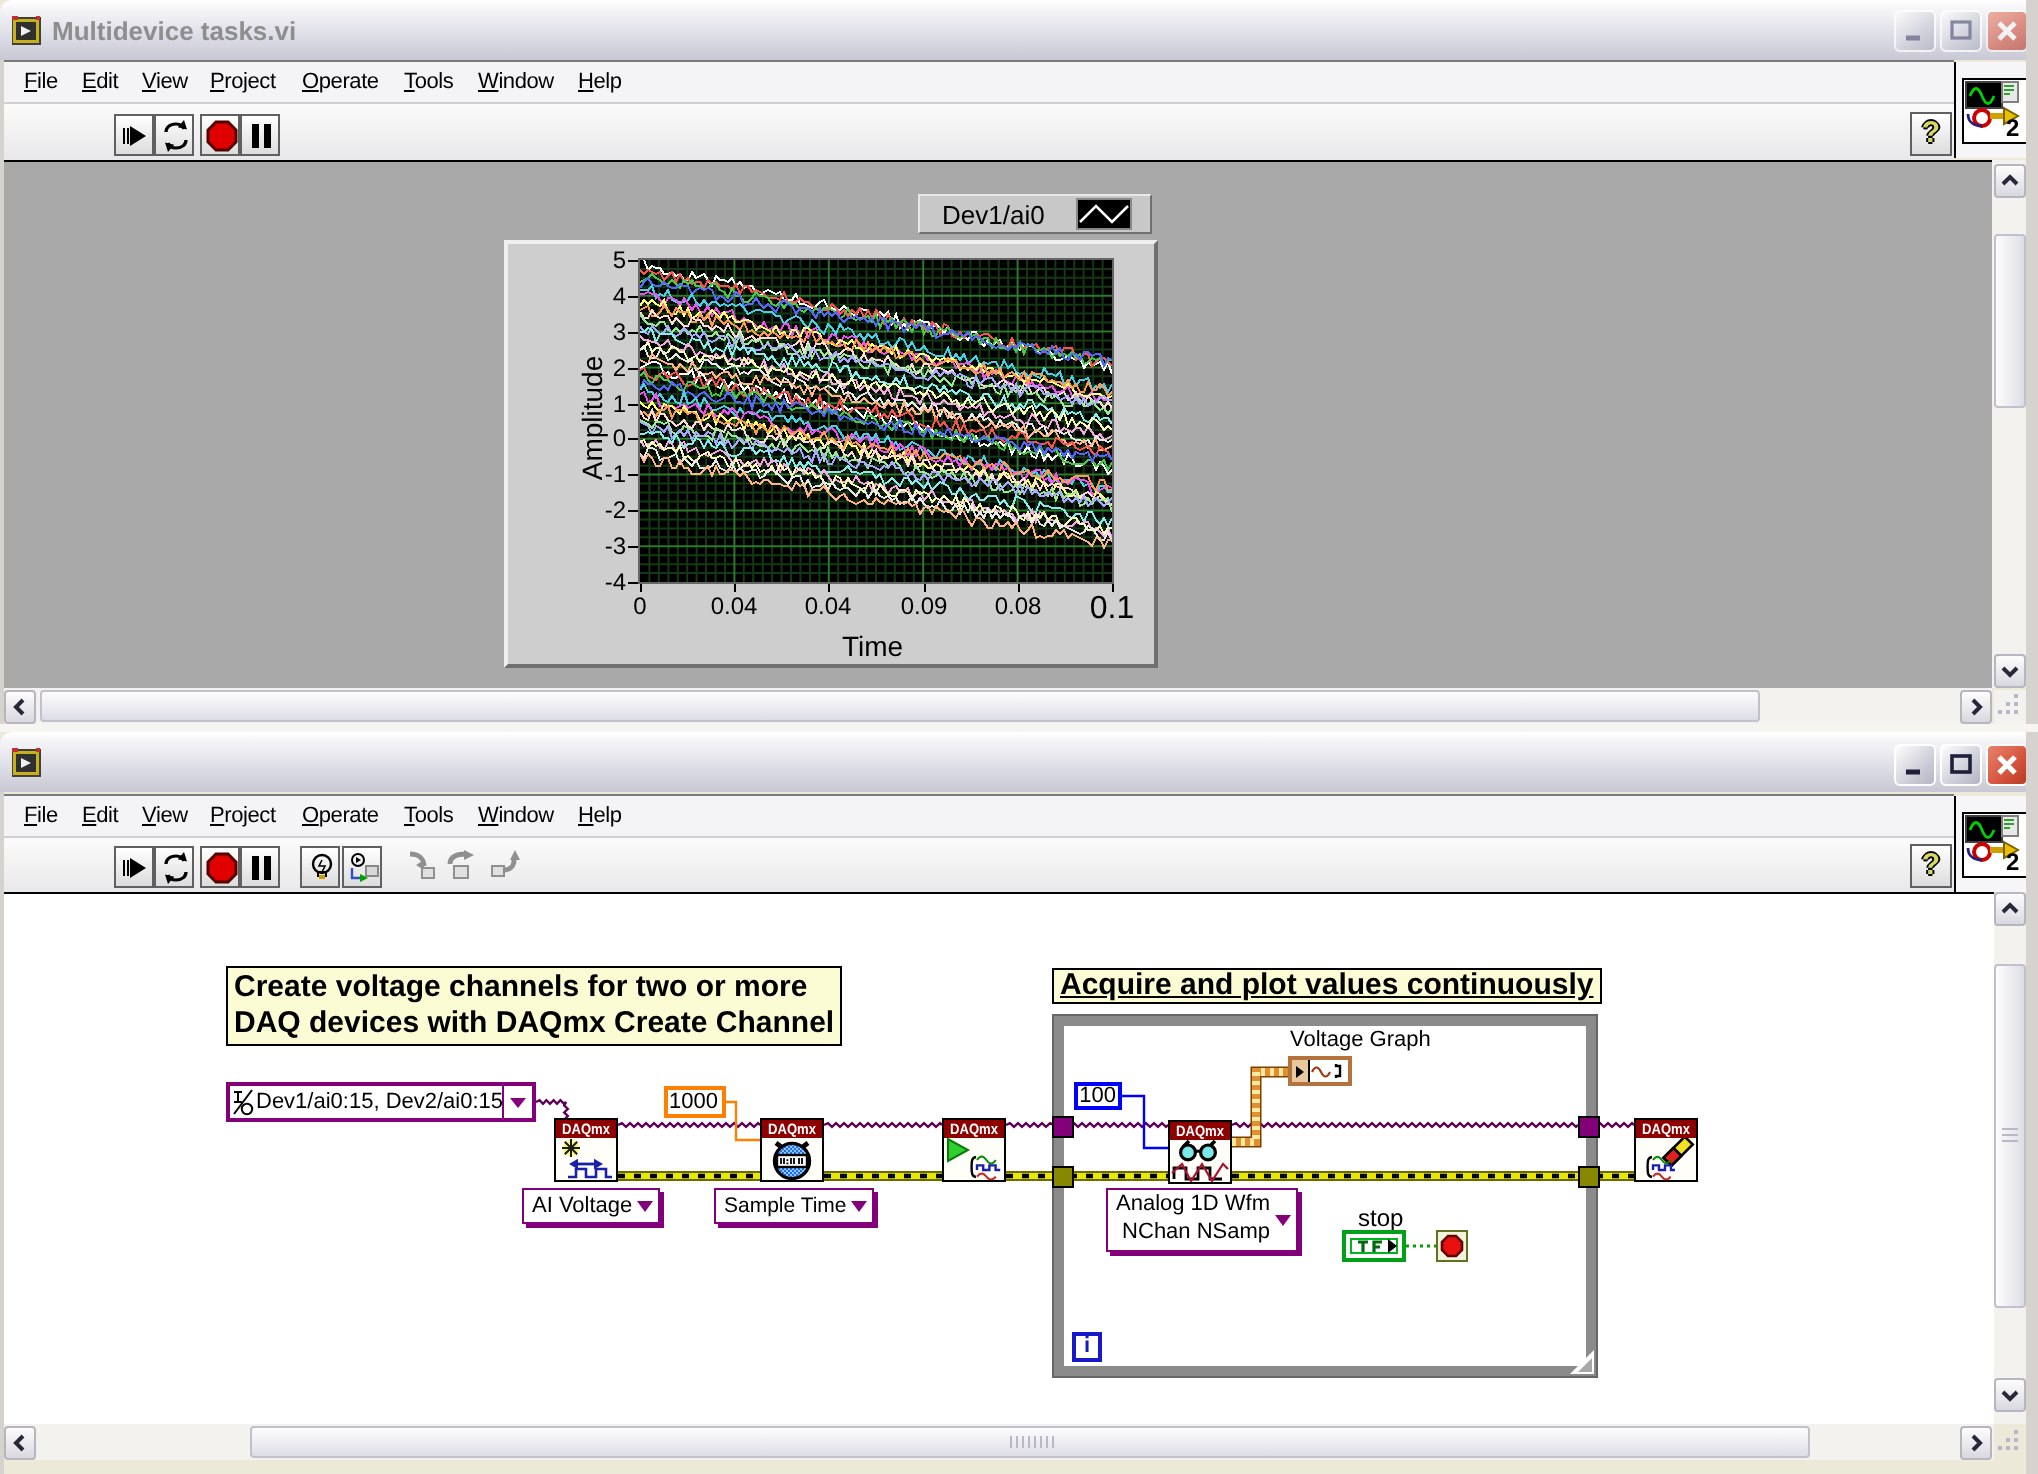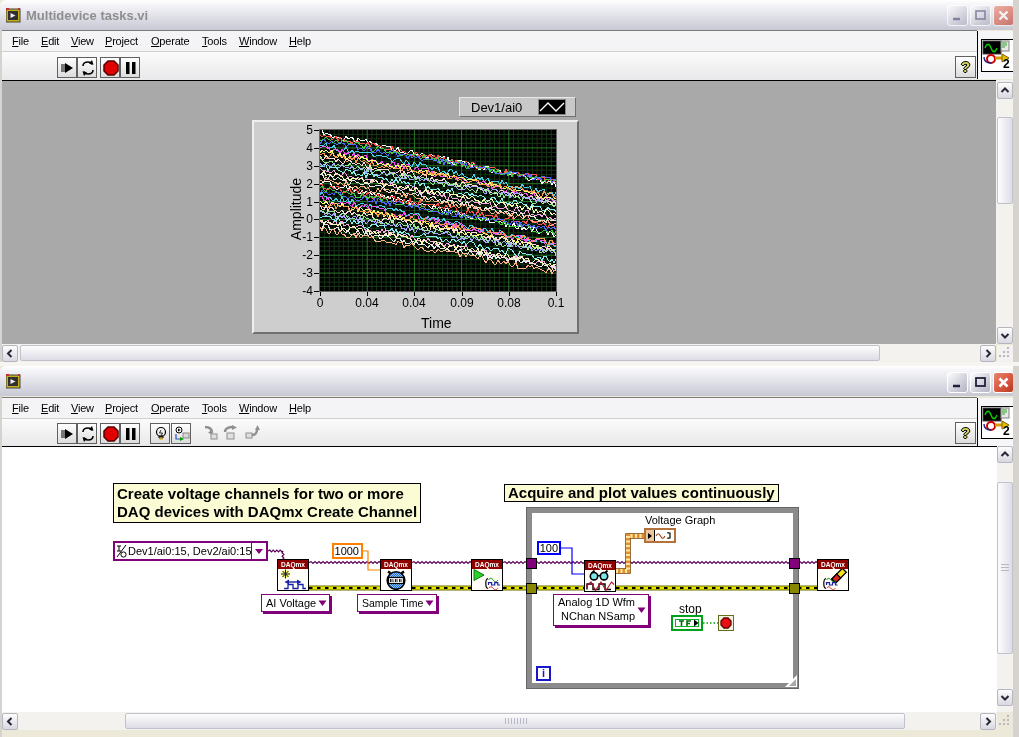--- a/index.html
+++ b/index.html
@@ -193,21 +193,21 @@
   <div class="abs" style="left:300px;top:296px;width:40px;text-align:center;font-size:12px;color:#000;">0</div>
 <div class="abs" style="left:320px;top:292px;width:1px;height:4px;background:#000;"></div>
 <div class="abs" style="left:347px;top:296px;width:40px;text-align:center;font-size:12px;color:#000;">0.04</div>
 <div class="abs" style="left:367px;top:292px;width:1px;height:4px;background:#000;"></div>
 <div class="abs" style="left:394px;top:296px;width:40px;text-align:center;font-size:12px;color:#000;">0.04</div>
 <div class="abs" style="left:414px;top:292px;width:1px;height:4px;background:#000;"></div>
 <div class="abs" style="left:442px;top:296px;width:40px;text-align:center;font-size:12px;color:#000;">0.09</div>
 <div class="abs" style="left:462px;top:292px;width:1px;height:4px;background:#000;"></div>
 <div class="abs" style="left:489px;top:296px;width:40px;text-align:center;font-size:12px;color:#000;">0.08</div>
 <div class="abs" style="left:509px;top:292px;width:1px;height:4px;background:#000;"></div>
-<div class="abs" style="left:536px;top:296px;width:40px;text-align:center;font-size:12px;color:#000;">0.1</div>
+<div class="abs" style="left:536px;top:296px;width:40px;text-align:center;font-size:16px;color:#000;">0.1</div>
 <div class="abs" style="left:556px;top:292px;width:1px;height:4px;background:#000;"></div>
   <div class="abs" style="left:421px;top:315px;font-size:14px;color:#000;">Time</div>
   <div class="abs" style="left:288px;top:265px;width:112px;text-align:center;font-size:14px;color:#000;
        transform:rotate(-90deg);transform-origin:0 0;">Amplitude</div>
 
   <div class="abs sb" style="left:2px;top:344px;width:994px;height:18px;"></div>
   <div class="sbtn" style="left:2px;top:345px;"><svg width="14" height="15">
         <path d="M8.5 4l-3.5 3.5 3.5 3.5" stroke="#282838" stroke-width="2" fill="none"></path>
       </svg></div>
   <div class="sthumbh" style="left:20px;top:345px;width:860px;height:16px;"></div>
@@ -371,21 +371,21 @@
   <div class="abs" style="left:1001px;top:198px;width:8px;height:8px;
        background:repeating-linear-gradient(#b8b8c8 0 1px,transparent 1px 3px);"></div>
   <div class="sbtn" style="left:997px;top:323px;"><svg width="14" height="15">
         <path d="M3.5 6l3.5 3.5 3.5-3.5" stroke="#282838" stroke-width="2" fill="none"></path>
       </svg></div>
   <div class="abs" style="left:1013px;top:0px;width:6px;height:371px;background:#d6d3ce;"></div>
   <div class="abs" style="left:0;top:30px;width:2px;height:341px;background:#d6d3ce;"></div>
 </div>
 
 <div class="abs comment" style="left:113px;top:483px;">Create voltage channels for two or more<br>DAQ devices with DAQmx Create Channel</div>
-<div class="abs comment" style="left:504px;top:484px;line-height:14px;">Acquire and plot values continuously</div>
+<div class="abs comment" style="left:526px;top:484px;line-height:14px;text-decoration:underline;">Acquire and plot values continuously</div>
 
 <div class="abs" style="left:527px;top:508px;width:271px;height:180px;border:5px solid #8b8b8b;box-sizing:border-box;box-shadow:0 0 0 1px #666;"></div>
 <svg class="abs" style="left:785px;top:675px;" width="13" height="13">
     <path d="M12 0 L12 12 L0 12 Z" fill="#fff"></path>
     <path d="M11 4 L11 11 L4 11 Z" fill="#a8a8a8"></path>
   </svg>
 
 <svg class="abs" style="left:0;top:440px;" width="1019" height="260" id="wires">
 <path d="M309 122.5L311.0 121.6L313.0 123.4L315.0 121.6L317.0 123.4L319.0 121.6L321.0 123.4L323.0 121.6L325.0 123.4L327.0 121.6L329.0 123.4L331.0 121.6L333.0 123.4L335.0 121.6L337.0 123.4L339.0 121.6L341.0 123.4L343.0 121.6L345.0 123.4L347.0 121.6L349.0 123.4L351.0 121.6L353.0 123.4L355.0 121.6L357.0 123.4L359.0 121.6L361.0 123.4L363.0 121.6L365.0 123.4L367.0 121.6L369.0 123.4L371.0 121.6L373.0 123.4L375.0 121.6L377.0 123.4L379.0 121.6L380 122.5M412 122.5L414.0 121.6L416.0 123.4L418.0 121.6L420.0 123.4L422.0 121.6L424.0 123.4L426.0 121.6L428.0 123.4L430.0 121.6L432.0 123.4L434.0 121.6L436.0 123.4L438.0 121.6L440.0 123.4L442.0 121.6L444.0 123.4L446.0 121.6L448.0 123.4L450.0 121.6L452.0 123.4L454.0 121.6L456.0 123.4L458.0 121.6L460.0 123.4L462.0 121.6L464.0 123.4L466.0 121.6L468.0 123.4L470.0 121.6L471 122.5M503 122.5L505.0 121.6L507.0 123.4L509.0 121.6L511.0 123.4L513.0 121.6L515.0 123.4L517.0 121.6L519.0 123.4L521.0 121.6L523.0 123.4L525.0 121.6L527 122.5M535 122.5L537.0 121.6L539.0 123.4L541.0 121.6L543.0 123.4L545.0 121.6L547.0 123.4L549.0 121.6L551.0 123.4L553.0 121.6L555.0 123.4L557.0 121.6L559.0 123.4L561.0 121.6L563.0 123.4L565.0 121.6L567.0 123.4L569.0 121.6L571.0 123.4L573.0 121.6L575.0 123.4L577.0 121.6L579.0 123.4L581.0 121.6L583.0 123.4L584 122.5M616 122.5L618.0 121.6L620.0 123.4L622.0 121.6L624.0 123.4L626.0 121.6L628.0 123.4L630.0 121.6L632.0 123.4L634.0 121.6L636.0 123.4L638.0 121.6L640.0 123.4L642.0 121.6L644.0 123.4L646.0 121.6L648.0 123.4L650.0 121.6L652.0 123.4L654.0 121.6L656.0 123.4L658.0 121.6L660.0 123.4L662.0 121.6L664.0 123.4L666.0 121.6L668.0 123.4L670.0 121.6L672.0 123.4L674.0 121.6L676.0 123.4L678.0 121.6L680.0 123.4L682.0 121.6L684.0 123.4L686.0 121.6L688.0 123.4L690.0 121.6L692.0 123.4L694.0 121.6L696.0 123.4L698.0 121.6L700.0 123.4L702.0 121.6L704.0 123.4L706.0 121.6L708.0 123.4L710.0 121.6L712.0 123.4L714.0 121.6L716.0 123.4L718.0 121.6L720.0 123.4L722.0 121.6L724.0 123.4L726.0 121.6L728.0 123.4L730.0 121.6L732.0 123.4L734.0 121.6L736.0 123.4L738.0 121.6L740.0 123.4L742.0 121.6L744.0 123.4L746.0 121.6L748.0 123.4L750.0 121.6L752.0 123.4L754.0 121.6L756.0 123.4L758.0 121.6L760.0 123.4L762.0 121.6L764.0 123.4L766.0 121.6L768.0 123.4L770.0 121.6L772.0 123.4L774.0 121.6L776.0 123.4L778.0 121.6L780.0 123.4L782.0 121.6L784.0 123.4L786.0 121.6L788.0 123.4L789 122.5M798 122.5L800.0 121.6L802.0 123.4L804.0 121.6L806.0 123.4L808.0 121.6L810.0 123.4L812.0 121.6L814.0 123.4L816.0 121.6L817 122.5" stroke="#5c0058" stroke-width="1.2" fill="none"></path>
 <path d="M268 111L269.8 110.1L271.5 111.9L273.2 110.1L275.0 111.9L276.8 110.1L278.5 111.9L280.2 110.1L282.0 111.9L283 111" stroke="#5c0058" stroke-width="1.2" fill="none"></path>

